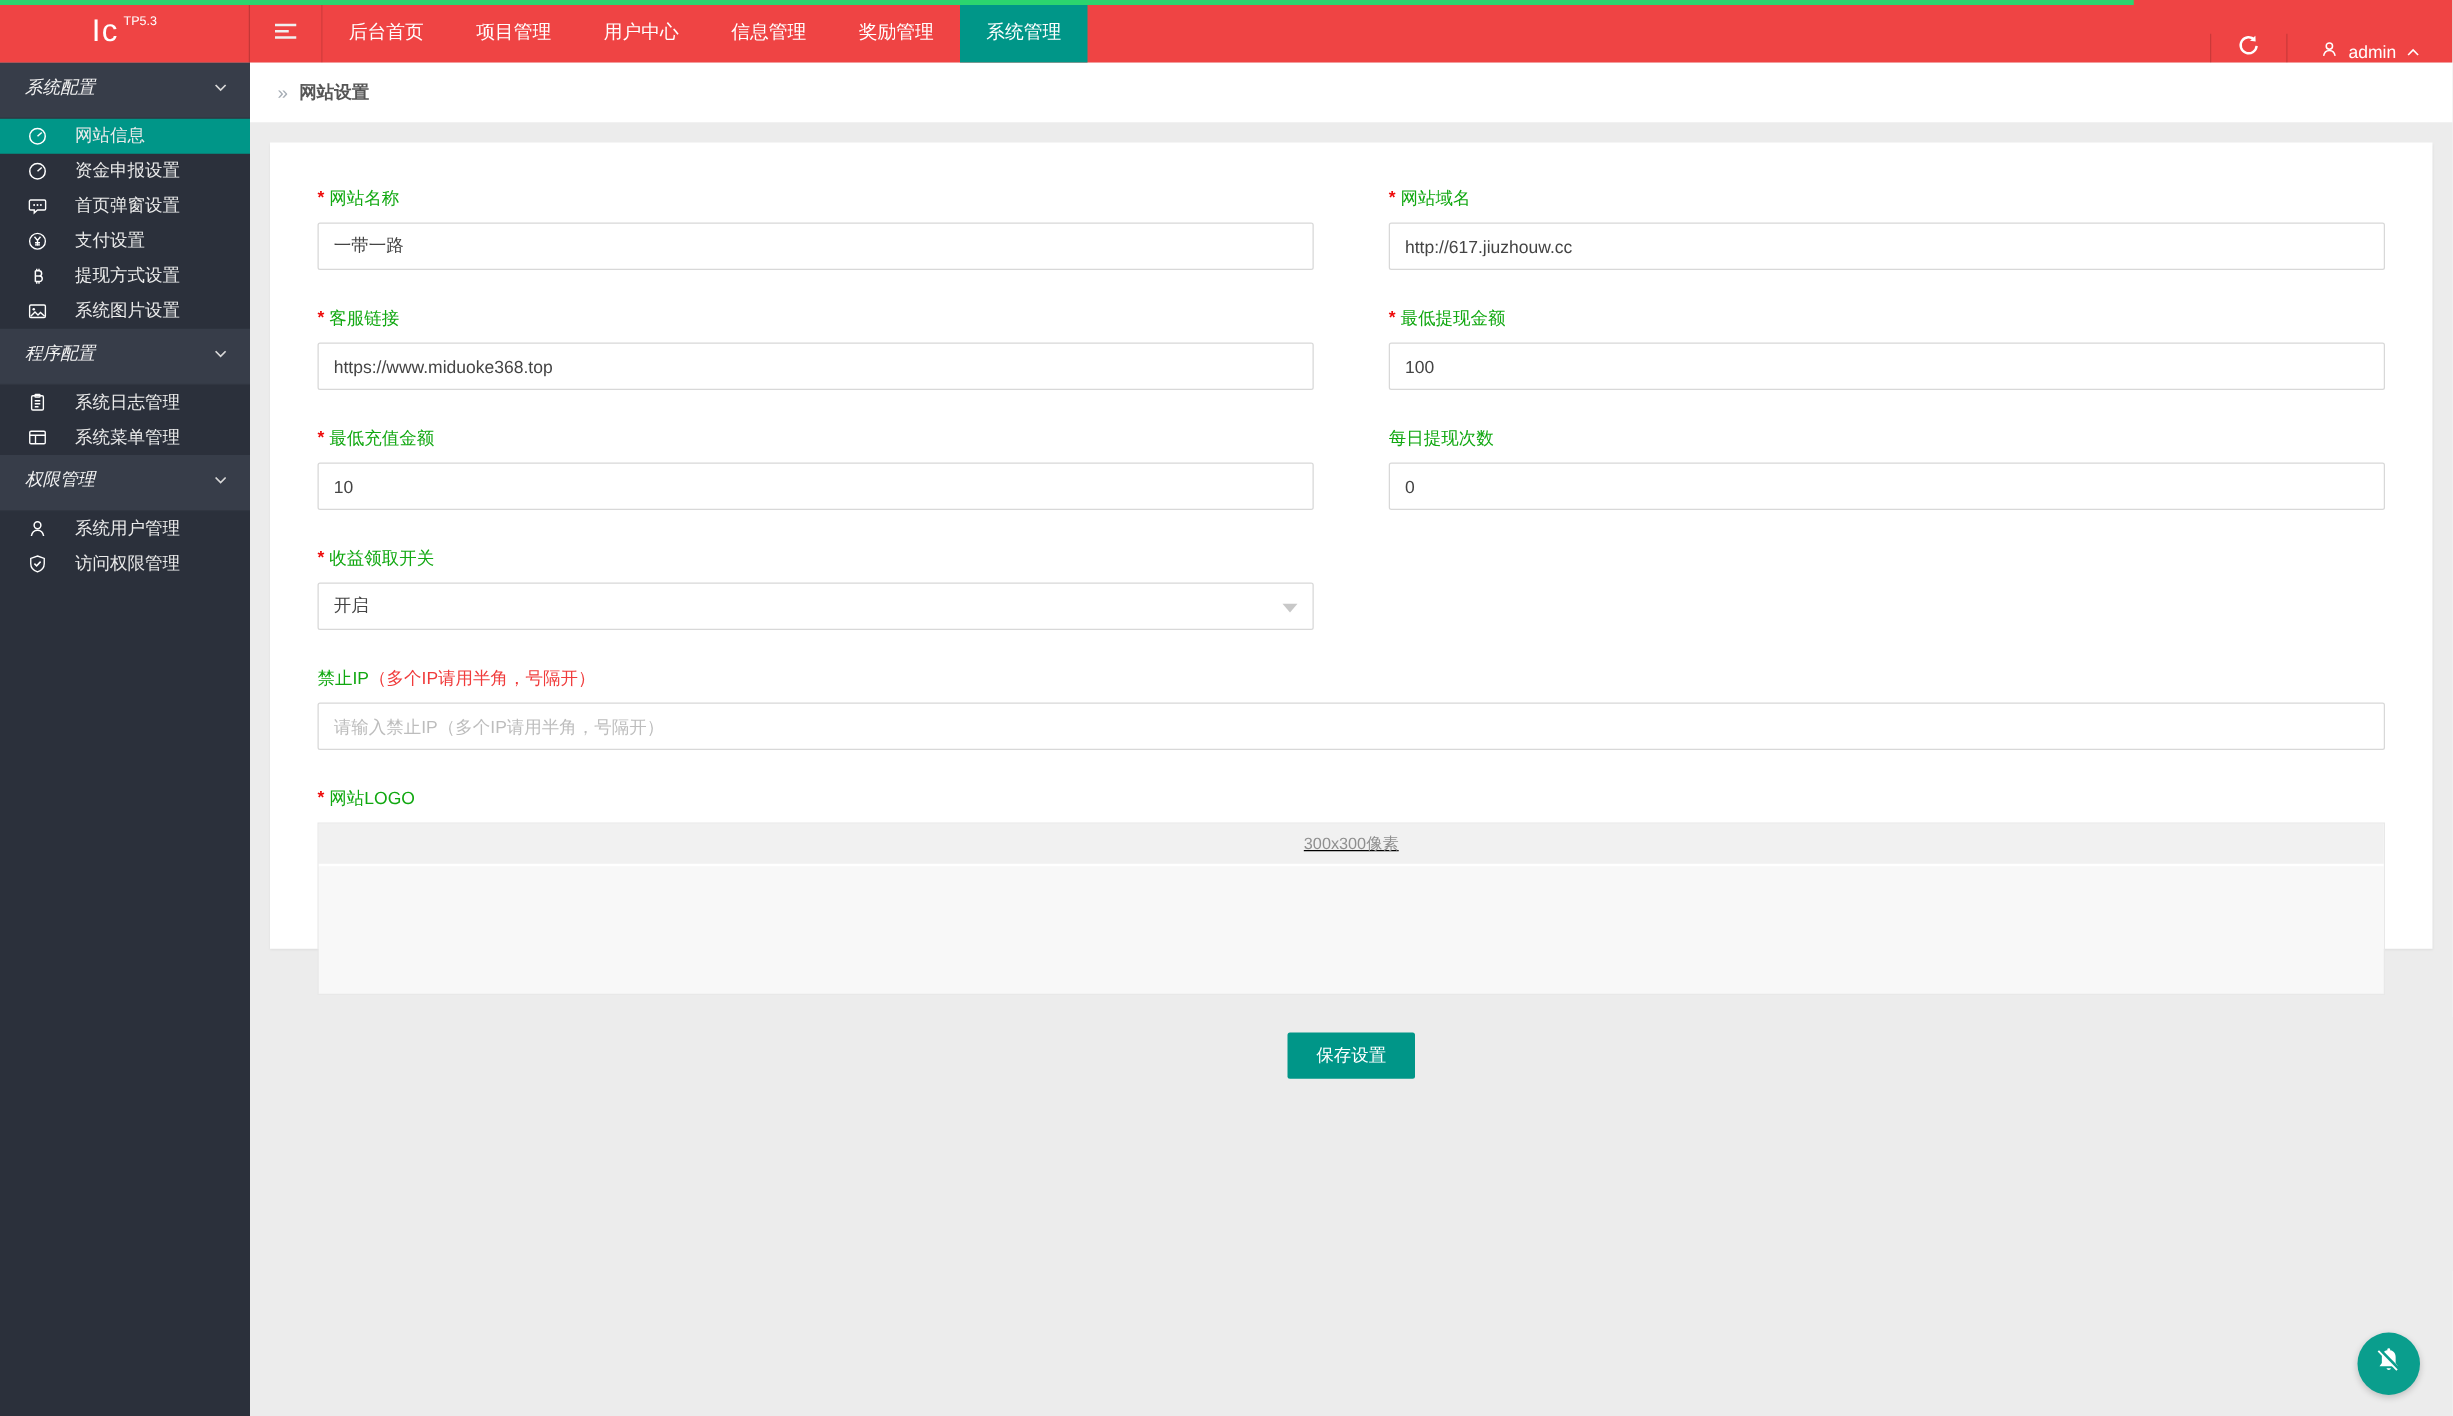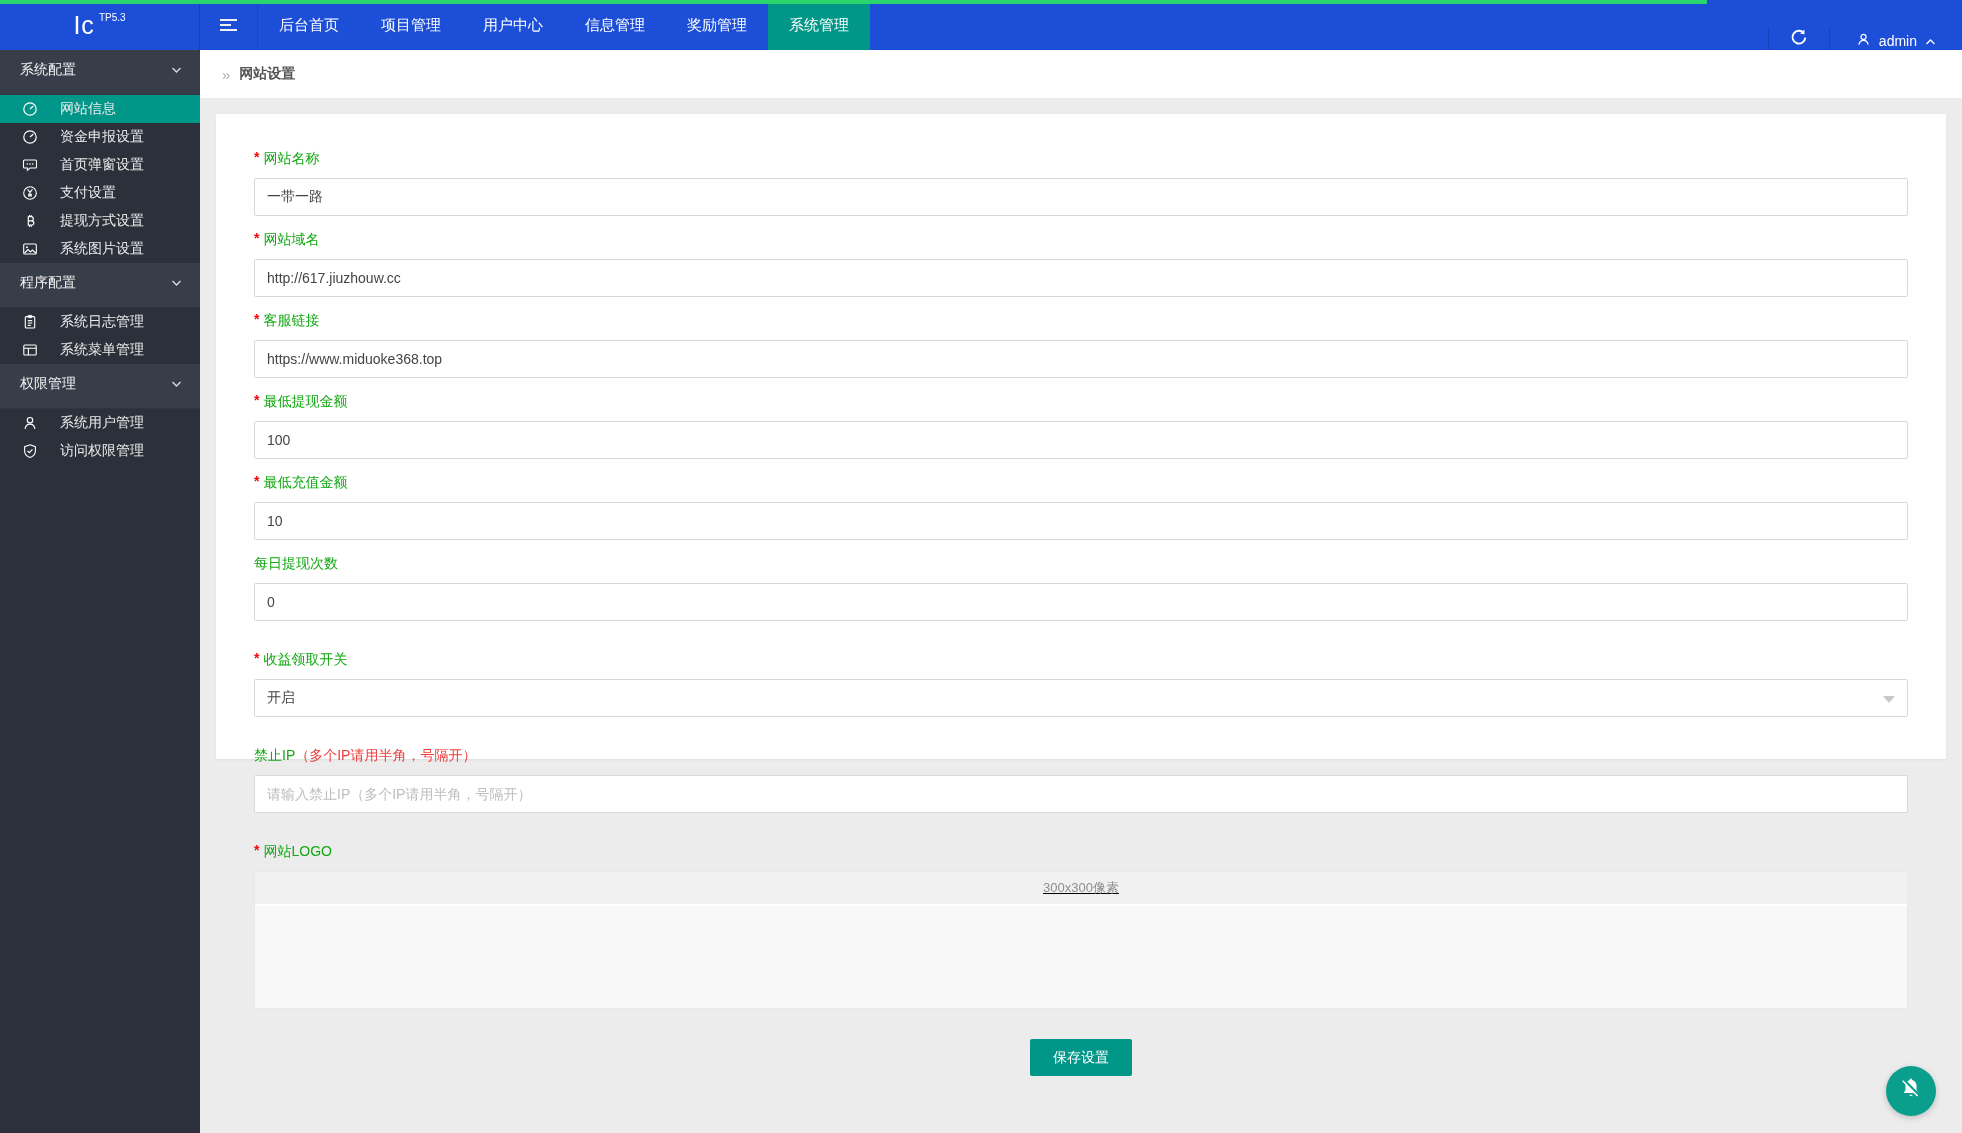--- a/index.html
+++ b/index.html
@@ -1,55 +1,55 @@
 <!DOCTYPE html>
 <html><head>
 <meta charset="utf-8">
 <style>
   * { margin:0; padding:0; box-sizing:border-box; }
   html,body { width:1962px; height:1133px; overflow:hidden;
     font-family:"Liberation Sans","DejaVu Sans",sans-serif; background:#ececec; }
   .app { width:1962px; height:1133px; display:flex; flex-direction:column; position:relative; }
 
   
-  .topbar { height:50px; background:#1d4ed8; display:flex; align-items:stretch; position:relative; flex:0 0 50px; z-index:5; }
+  .topbar { height:50px; background:#ef4444; display:flex; align-items:stretch; position:relative; flex:0 0 50px; z-index:5; }
   .progress { position:absolute; top:0; left:0; height:4px; width:1707px; background:#2bd56e; z-index:6; }
   .logo { width:200px; display:flex; align-items:center; justify-content:center; color:#fff; border-right:1px solid rgba(0,0,0,.18); }
   .logo .lg-main { font-size:25px; font-weight:400; letter-spacing:1px; }
   .logo .lg-sup { font-size:10px; position:relative; top:-8px; margin-left:4px; }
   .burger { width:58px; display:flex; flex-direction:column; align-items:center; justify-content:center; gap:3px; cursor:pointer; border-right:1px solid rgba(0,0,0,.12); }
   .burger i { display:block; height:2px; width:17px; background:#f0f0f0; }
   .burger i.mid { width:11px; align-self:flex-start; margin-left:20px; }
   .topnav { display:flex; align-items:stretch; list-style:none;text-align:right; }
   .topnav li { display:flex; align-items:center; padding:0 21px; color:#fff; font-size:15px; cursor:pointer; }
   .topnav li.active { background:#009688; }
   .top-right { margin-left:auto; display:flex; align-items:flex-end;margin-top:34px; }
   .refresh { width:62px; display:flex; align-items:center; justify-content:center; cursor:pointer;
     border-left:1px solid rgba(0,0,0,.15); border-right:1px solid rgba(0,0,0,.15); }
   .userbox { display:flex; align-items:center; gap:8px; padding:0 26px; color:#fff; font-size:14px; cursor:pointer; }
 
   
   .bodyrow { flex:1; display:flex; min-height:0; }
   .sidebar { width:200px; flex:0 0 200px; background:#2b303b; color:#ebebeb; }
   .side-group { height:45px; background:#373d49; display:flex; align-items:center; justify-content:space-between;
-    padding:0 18px 4px 20px; font-size:14px; color:#f3f3f3; cursor:pointer; border-bottom:1px solid rgba(0,0,0,.12); }
+    padding:0 18px 4px 20px; font-size:14px; color:#f3f3f3; cursor:pointer; border-bottom:1px solid rgba(0,0,0,.12);font-style:italic; }
   .side-item { height:28px; display:flex; align-items:center; gap:22px; padding-left:22px; font-size:14px; cursor:pointer; }
   .side-item.active { background:#009688; }
   .side-item .ic { width:16px; height:16px; display:flex; }
   .side-item svg, .side-group svg { display:block; }
 
   
   .main { flex:1; display:flex; flex-direction:column; min-width:0; }
   .crumbbar { height:48px; background:#fff; display:flex; align-items:center; gap:9px; padding:0 22px; flex:0 0 48px; }
   .crumb-ic { color:#a6adb5; font-size:15px; }
   .crumb-title { color:#555; font-size:14px;font-weight:bold; }
   .content { flex:1; background:#ececec; padding:16px; }
   .card { background:#fff; height:645px; padding:36px 38px 0 38px; box-shadow:0 1px 2px rgba(0,0,0,.06); }
 
-  .grid3 { display:grid; grid-template-columns:repeat(1,1fr); column-gap:60px; row-gap:30px;gap:15px; }
+  .grid3 { display:grid; grid-template-columns:repeat(2,1fr); column-gap:60px; row-gap:30px; }
   .f-label { font-size:14px; color:#11a811; margin-bottom:10px; }
   .req { color:#ee0a0a; margin-right:4px; position:relative; top:-1px; font-weight:bold; }
   .note-red { color:#f03b3b; }
   .f-input { width:100%; height:38px; border:1px solid #d8d8d8; border-radius:2px; padding:0 12px;
     font-size:14px; color:#444; outline:none; background:#fff; font-family:inherit; }
   .f-input::placeholder { color:#bdbdbd; }
   .select-box { position:relative; height:38px; border:1px solid #d8d8d8; border-radius:2px; background:#fff;
     display:flex; align-items:center; padding:0 30px 0 12px; font-size:14px; color:#444; cursor:pointer; }
   .caret { position:absolute; right:12px; top:16px; width:0; height:0;
     border-left:6px solid transparent; border-right:6px solid transparent; border-top:7px solid #c8c8c8; }

